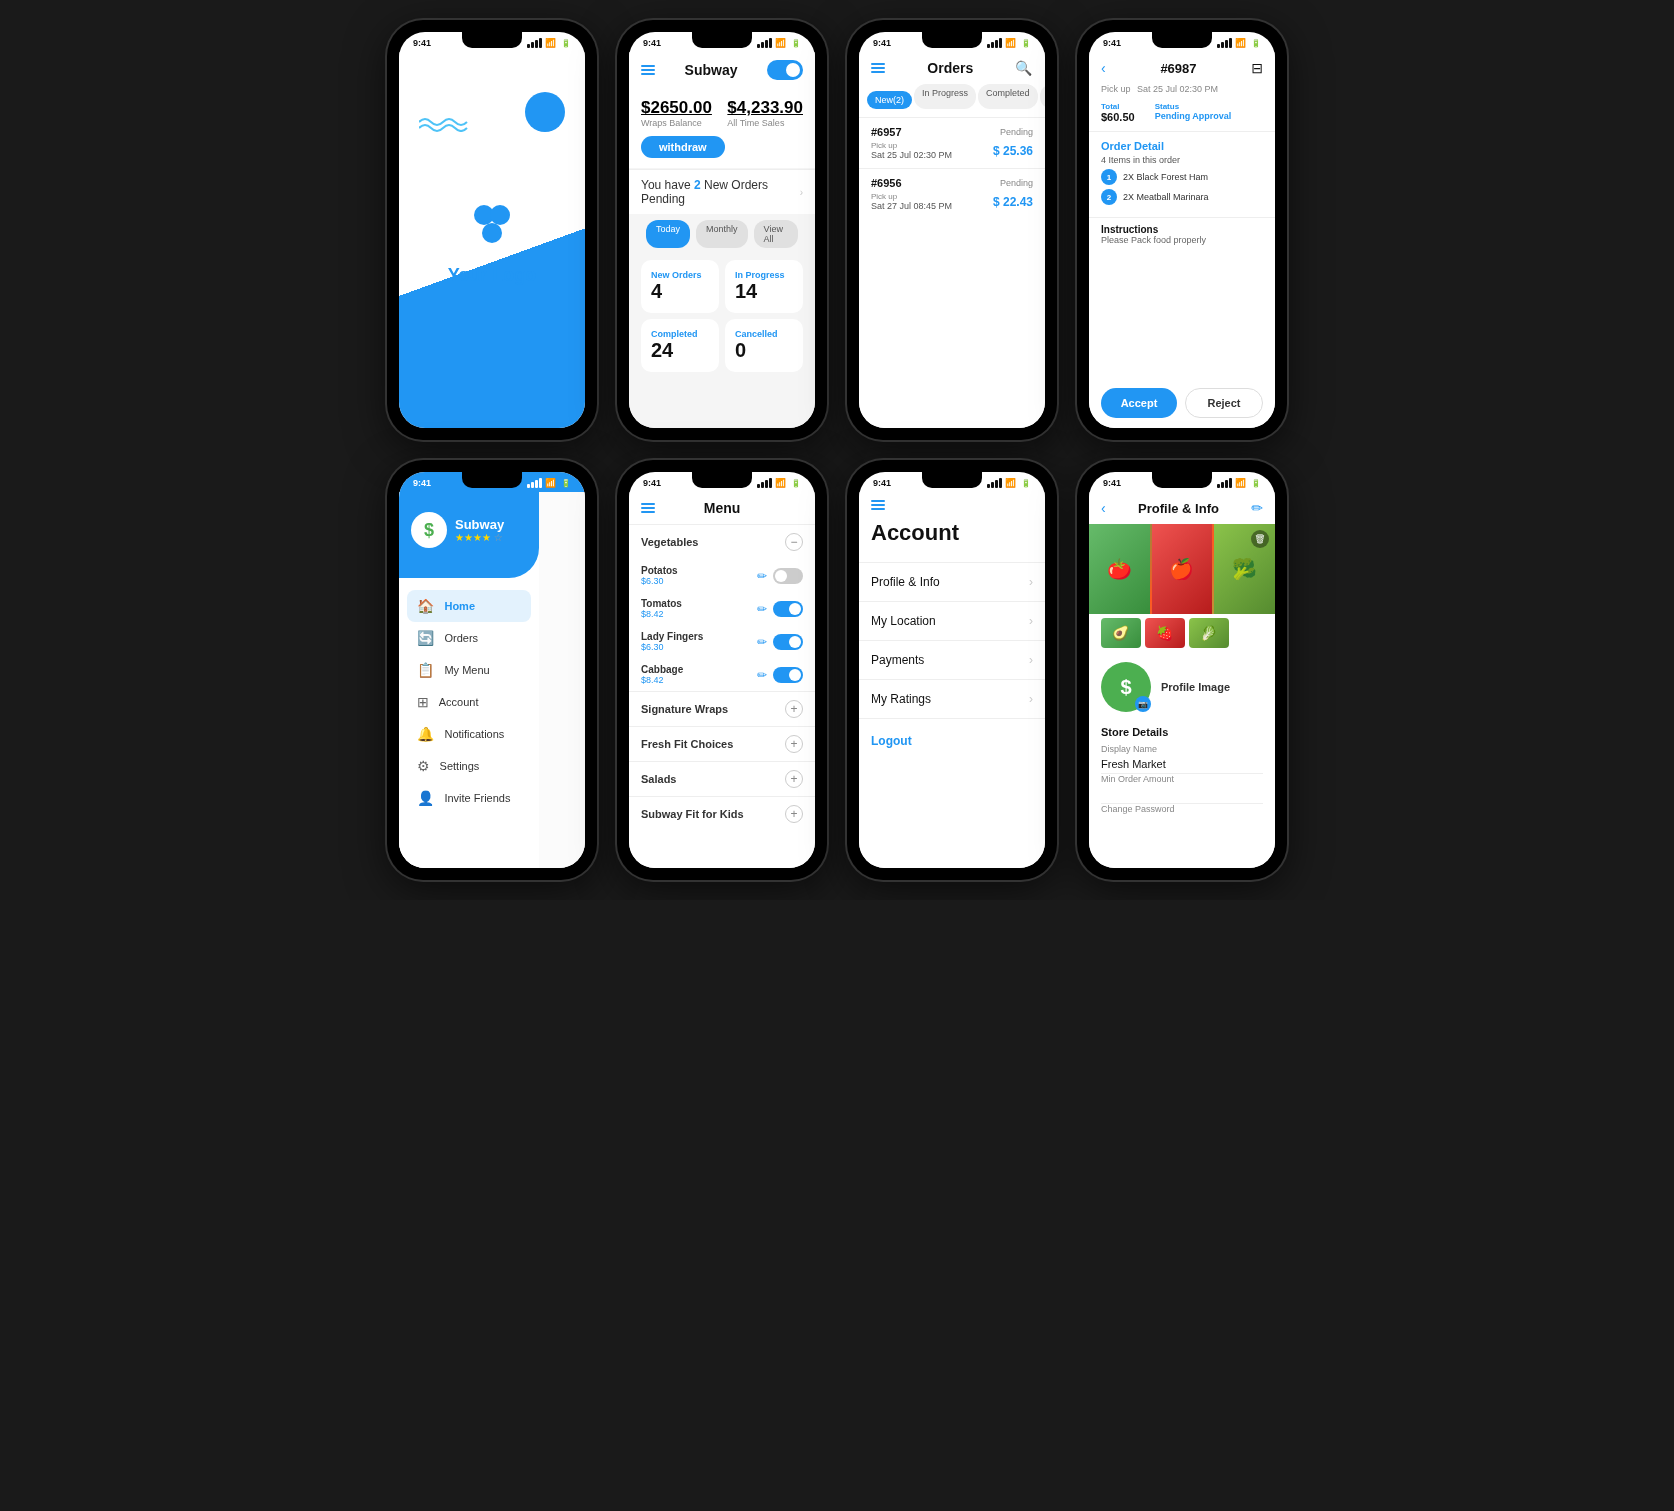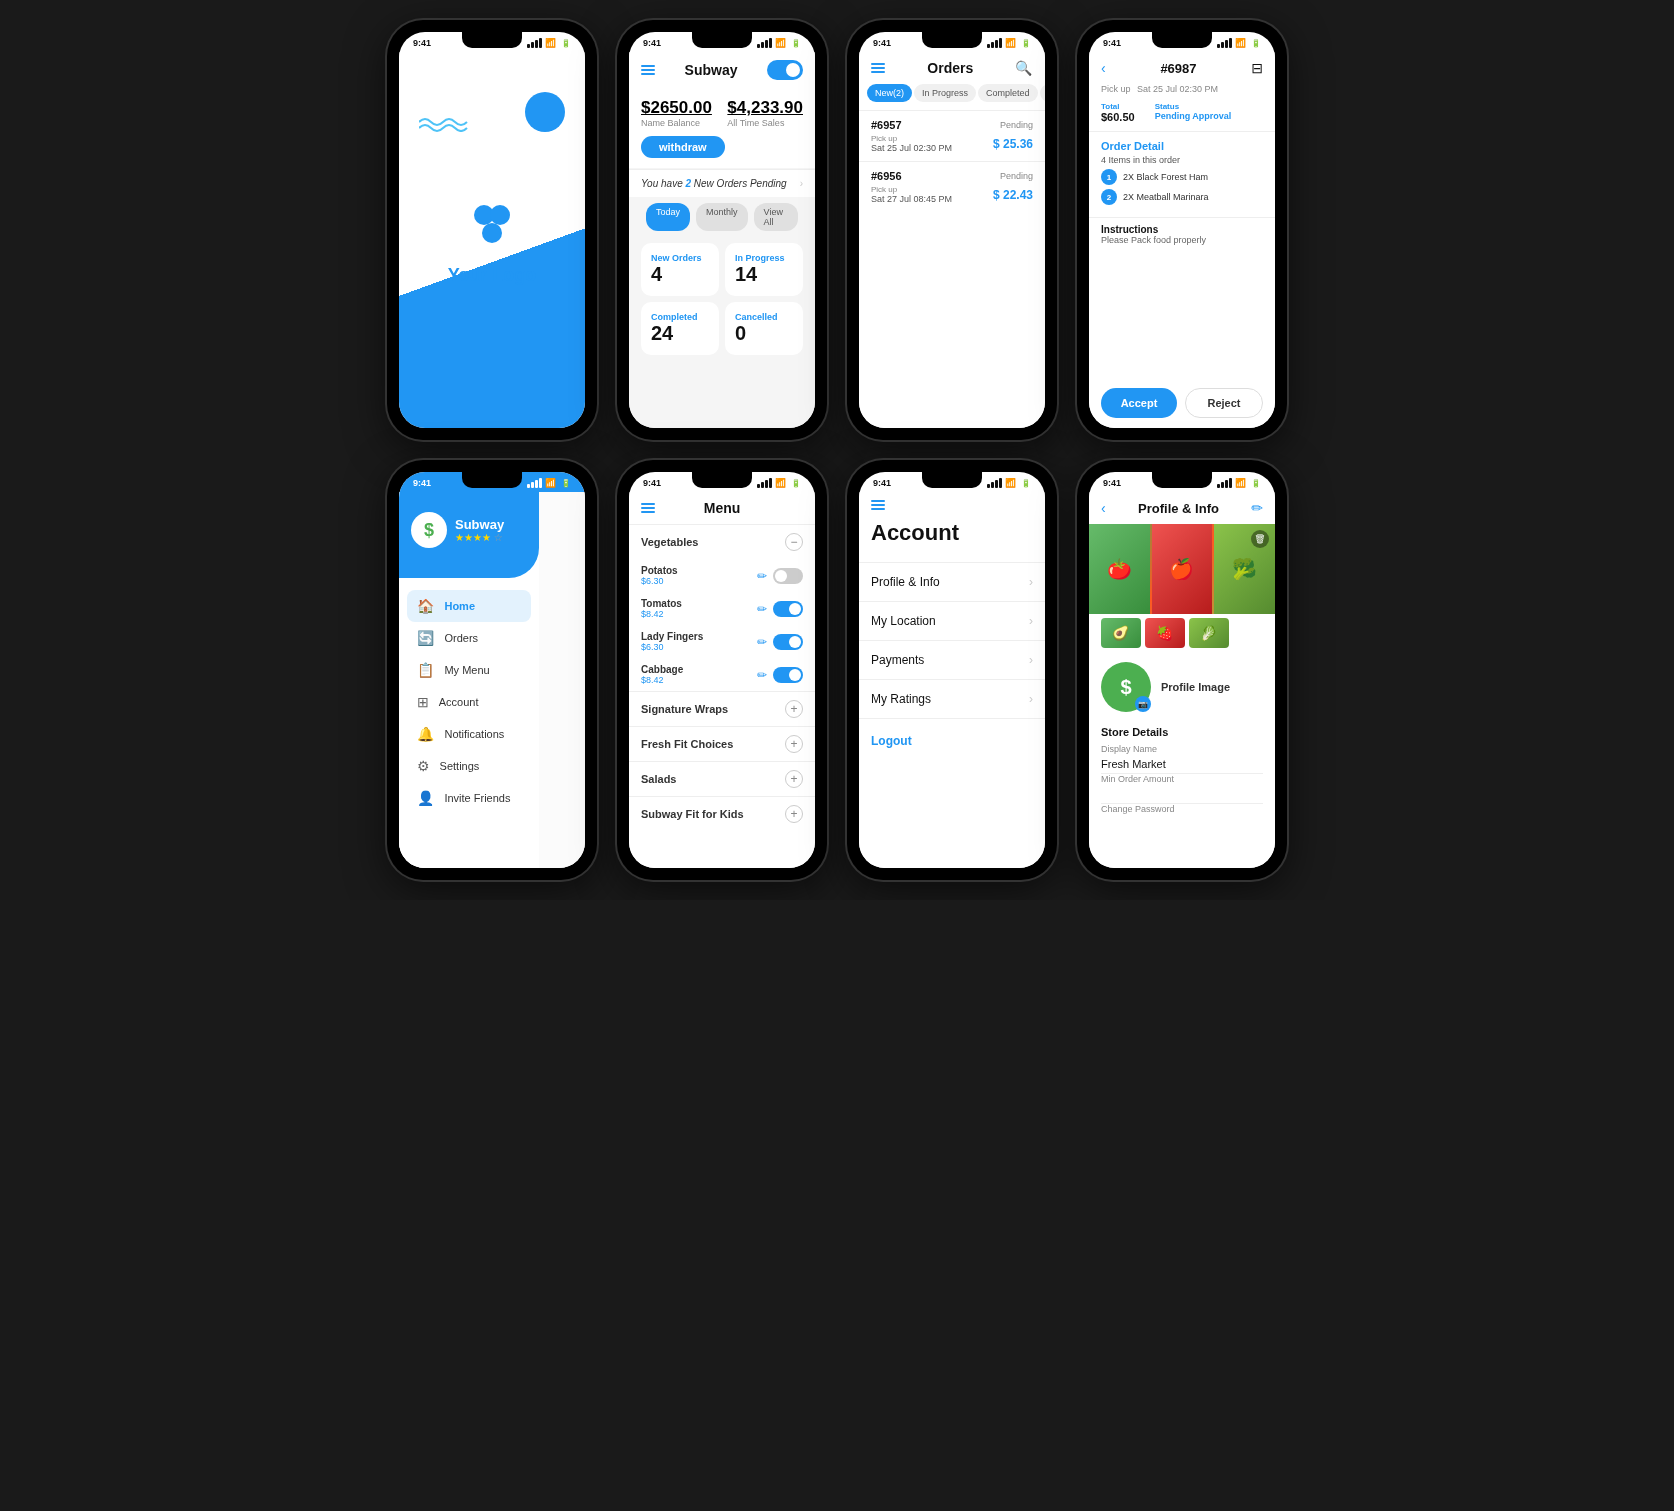--- a/index.html
+++ b/index.html
@@ -176,21 +176,21 @@
     }
     .pending-banner {
       background: #fff;
       padding: 8px 12px;
       display: flex;
       align-items: center;
       justify-content: space-between;
       border-top: 1px solid #eee;
       margin-top: 1px;
     }
-    .pending-text { font-size: 10px; color: #333; font-style: italic; }
+    .pending-text { font-size: 12px; color: #333; }
     .pending-text span { color: #2196F3; font-weight: 700; }
     .filter-tabs {
       display: flex;
       gap: 6px;
       padding: 6px 17px;
       background: #f5f5f5;
     }
     .filter-tab {
       font-size: 9px;
       padding: 4px 10px;
@@ -242,20 +242,21 @@
       font-size: 9px;
       padding: 4px 8px;
       border-radius: 12px;
       white-space: nowrap;
       color: #555;
       background: #f0f0f0;
     }
     .order-tab.active {
       background: #2196F3;
       color: white;
+      margin-top: 7px;
     }
     .order-item {
       border-top: 1px solid #eee;
       padding: 8px 12px;
     }
     .order-row1 { display: flex; justify-content: space-between; align-items: center; }
     .order-id { font-size: 11px; font-weight: 700; color: #111; }
     .order-status { font-size: 9px; color: #888; }
     .order-row2 { display: flex; justify-content: space-between; align-items: center; margin-top: 3px; }
     .order-amount { font-size: 12px; font-weight: 700; color: #2196F3; }
@@ -689,21 +690,21 @@
               <span></span>
               <span></span>
           </div>
           <span class="dash-title">Subway</span>
           <div class="toggle-switch"></div>
         </div>
         <div class="balance-section">
           <div class="balance-row">
             <div class="balance-item">
               <div class="balance-amount">$2650.00</div>
-              <div class="balance-label">Name Balance</div>
+              <div class="balance-label">Wraps Balance</div>
             </div>
             <div class="balance-item">
               <div class="balance-amount">$4,233.90</div>
               <div class="balance-label">All Time Sales</div>
             </div>
           </div>
           <button class="withdraw-btn">withdraw</button>
         </div>
         <div class="pending-banner">
           <span class="pending-text">

